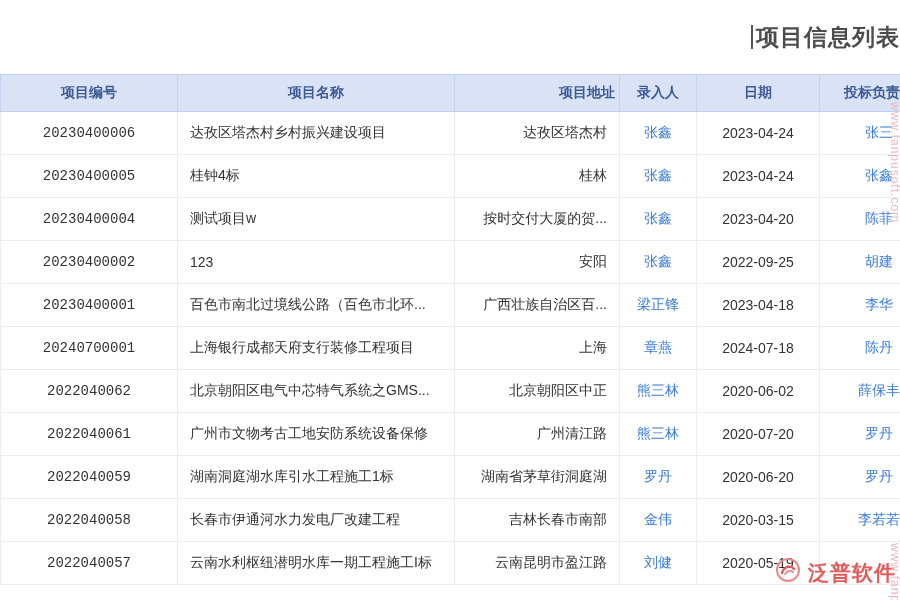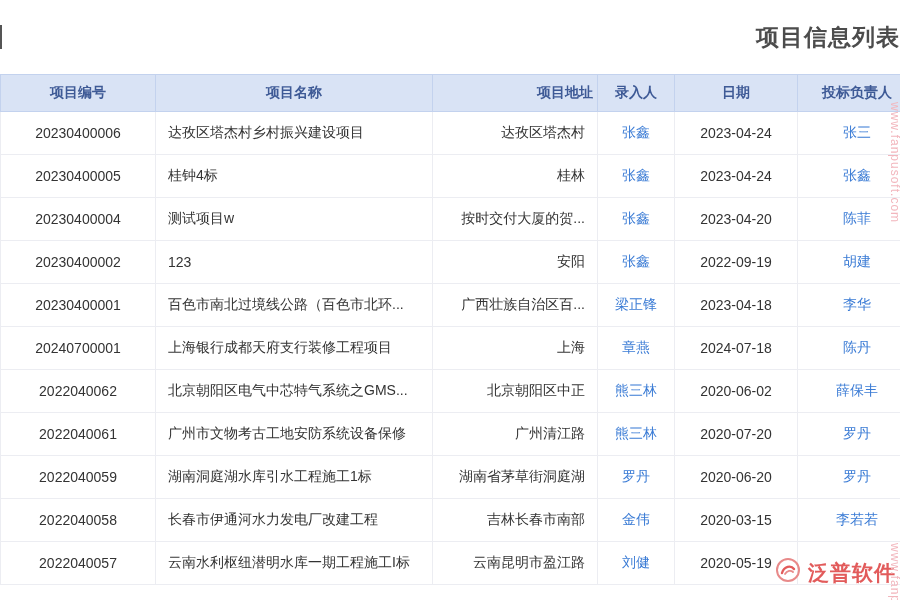--- a/index.html
+++ b/index.html
@@ -4,21 +4,21 @@
 <style>
   * { box-sizing: border-box; margin: 0; padding: 0; }
   html, body {
     width: 900px; height: 600px; overflow: hidden;
     background: #ffffff;
     font-family: "Liberation Sans", "DejaVu Sans", sans-serif;
     position: relative;
   }
   .title-bar {
     height: 74px;
-    display: flex; align-items: center; justify-content: space-between;
+    display: flex; align-items: center; justify-content: flex-end;
   }
   .caret {
     width: 2px; height: 24px; background: #555; margin-right: 3px;
   }
   h1.page-title {
     font-size: 23px; font-weight: bold; color: #4c4c4c;
     letter-spacing: 1px;
   }
   table.project-table {
     width: 100%; border-collapse: collapse; table-layout: fixed;
@@ -31,21 +31,21 @@
     white-space: nowrap; overflow: hidden;
   }
   td {
     height: 41px; font-size: 14px; color: #333333;
     border: 1px solid #ecedf2; background: #ffffff;
     padding: 0 12px; white-space: nowrap; overflow: hidden;
     text-overflow: clip;
   }
   td.center { text-align: center; padding: 12px 4px; }
   td.link { color: #3a7bd5; cursor: pointer; }
-  .col0 { width: 155px; }
+  .col0 { width: 177px; font-family: Liberation Mono, monospace; }
   .col1 { width: 277px; }
   .col2 { width: 165px; text-align: right; }
   .col3 { width: 77px;  }
   .col4 { width: 123px; margin-top: 44px; }
   .col5 { width: 119px; }
 
   .watermark-brand {
     position: absolute; right: 4px; bottom: 13px;
     display: flex; align-items: flex-end; gap: 7px;
     pointer-events: none; z-index: 5;
@@ -108,21 +108,21 @@
           <td class="col2">按时交付大厦的贺...</td>
           <td class="col3 center link">张鑫</td>
           <td class="col4 center">2023-04-20</td>
           <td class="col5 center link">陈菲</td>
         </tr>
         <tr>
           <td class="col0 center">20230400002</td>
           <td class="col1">123</td>
           <td class="col2">安阳</td>
           <td class="col3 center link">张鑫</td>
-          <td class="col4 center">2022-09-19</td>
+          <td class="col4 center">2022-09-25</td>
           <td class="col5 center link">胡建</td>
         </tr>
         <tr>
           <td class="col0 center">20230400001</td>
           <td class="col1">百色市南北过境线公路（百色市北环...</td>
           <td class="col2">广西壮族自治区百...</td>
           <td class="col3 center link">梁正锋</td>
           <td class="col4 center">2023-04-18</td>
           <td class="col5 center link">李华</td>
         </tr>

